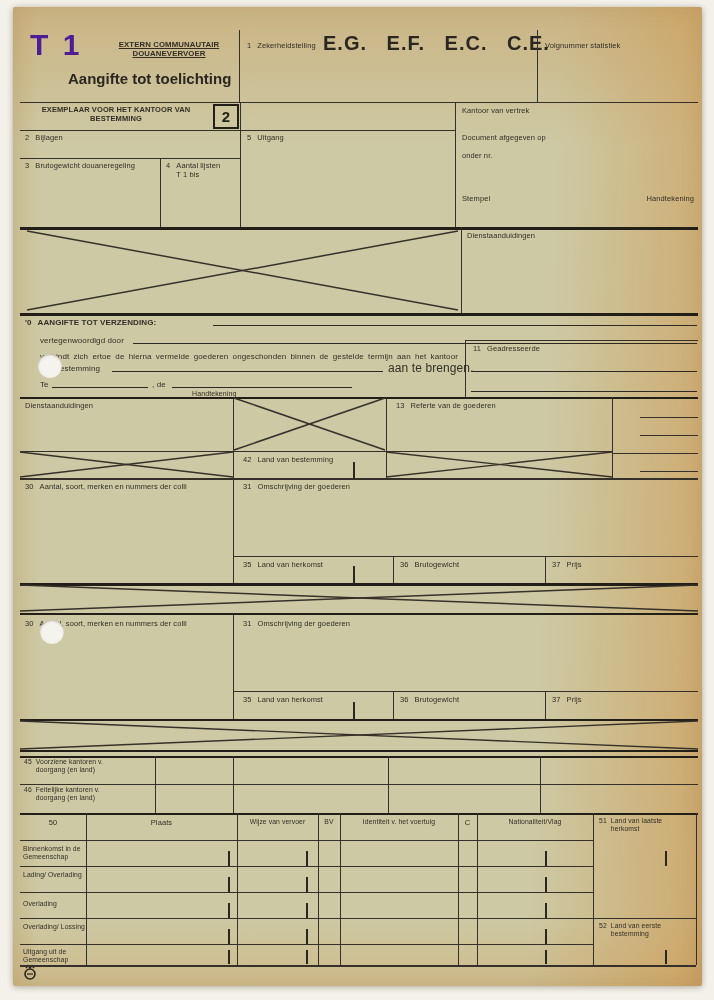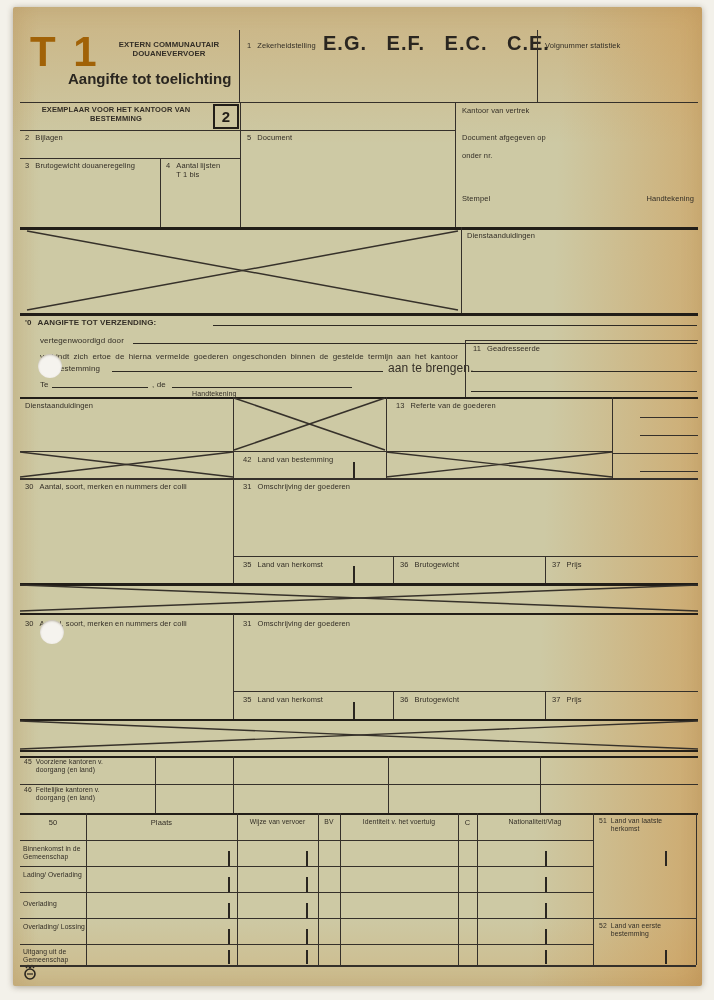--- a/index.html
+++ b/index.html
@@ -20,52 +20,52 @@
   .b{font-weight:bold;}
   .num{display:inline-block;margin-right:6px;}
   .hl{position:absolute;background:#35302a;height:1.3px;}
   .th{position:absolute;background:#221e18;height:2.8px;}
   .vl{position:absolute;background:#35302a;width:1.3px;}
   .tick{position:absolute;background:#2a2620;width:2.2px;}
   .rule{position:absolute;background:#2e2a23;height:1.3px;}
   .hole{position:absolute;width:24px;height:24px;border-radius:50%;background:#f5f3ee;
         box-shadow:inset 0 1px 2px rgba(90,75,45,.35);z-index:5;}
   svg.xmarks{position:absolute;left:0;top:0;z-index:2;}
-  .t1{position:absolute;left:30px;top:28px;font-size:42px;font-weight:bold;letter-spacing:3px;color:#a16207;}
+  .t1{position:absolute;left:30px;top:28px;font-size:30px;font-weight:bold;letter-spacing:3px;color:#4c1d95;}
   .codes{position:absolute;left:323px;top:32px;font-size:20px;font-weight:bold;word-spacing:13px;letter-spacing:1px;color:#2a2620;}
   .title{position:absolute;left:68px;top:70px;font-size:15px;font-weight:bold;color:#2a2620;}
   .copybox{position:absolute;left:213px;top:104px;width:26px;height:25px;border:2.6px solid #221e18;
            display:flex;align-items:center;justify-content:center;font-size:15px;font-weight:bold;color:#221e18;box-sizing:border-box;}
   .f67{font-size:6.8px;line-height:7.8px;}
 </style>
 </head>
 <body>
 
 <div class="page">
   <div class="sheet"></div>
   <div class="content">
 
     <div class="t1">T 1</div>
-    <div class="lbl w c b" style="left:100px;top:40px;width:138px;font-size:7.8px;">EXTERN COMMUNAUTAIR DOUANEVERVOER</div>
+    <div class="lbl w c b" style="left:100px;top:40px;width:138px;font-size:7.8px;text-decoration:underline;">EXTERN COMMUNAUTAIR DOUANEVERVOER</div>
     <div class="title">Aangifte tot toelichting</div>
     <div class="lbl" style="left:247px;top:41px;"><span class="num">1</span><span>Zekerheidstelling</span></div>
     <div class="codes">E.G. E.F. E.C. C.E.</div>
     <div class="lbl" style="left:545px;top:41px;">Volgnummer statistiek</div>
 
     <div class="lbl w c b" style="left:24px;top:105px;width:184px;">EXEMPLAAR VOOR HET KANTOOR VAN BESTEMMING</div>
     <div class="copybox">2</div>
 
     <div class="lbl" style="left:462px;top:106px;">Kantoor van vertrek</div>
     <div class="lbl" style="left:462px;top:133px;">Document afgegeven op</div>
     <div class="lbl" style="left:462px;top:151px;">onder nr.</div>
     <div class="lbl" style="left:462px;top:194px;">Stempel</div>
     <div class="lbl" style="left:620px;top:194px;width:74px;text-align:right;">Handtekening</div>
 
     <div class="lbl" style="left:25px;top:133px;"><span class="num">2</span><span>Bijlagen</span></div>
-    <div class="lbl" style="left:247px;top:133px;"><span class="num">5</span><span>Document</span></div>
+    <div class="lbl" style="left:247px;top:133px;"><span class="num">5</span><span>Uitgang</span></div>
     <div class="lbl" style="left:25px;top:161px;"><span class="num">3</span><span>Brutogewicht douaneregeling</span></div>
     <div class="lbl" style="left:166px;top:161px;display:flex;">
         <span class="num">4</span>
         <span class="w" style="width:46px;">Aantal lijsten T 1 bis</span>
       </div>
 
     <div class="lbl" style="left:467px;top:231px;">Dienstaanduidingen</div>
 
     <div class="lbl b" style="left:25px;top:318px;font-size:8px;"><span class="num">'0</span><span>AANGIFTE TOT VERZENDING:</span></div>
     <div class="rule" style="left:213px;top:325px;width:484px;"></div>

